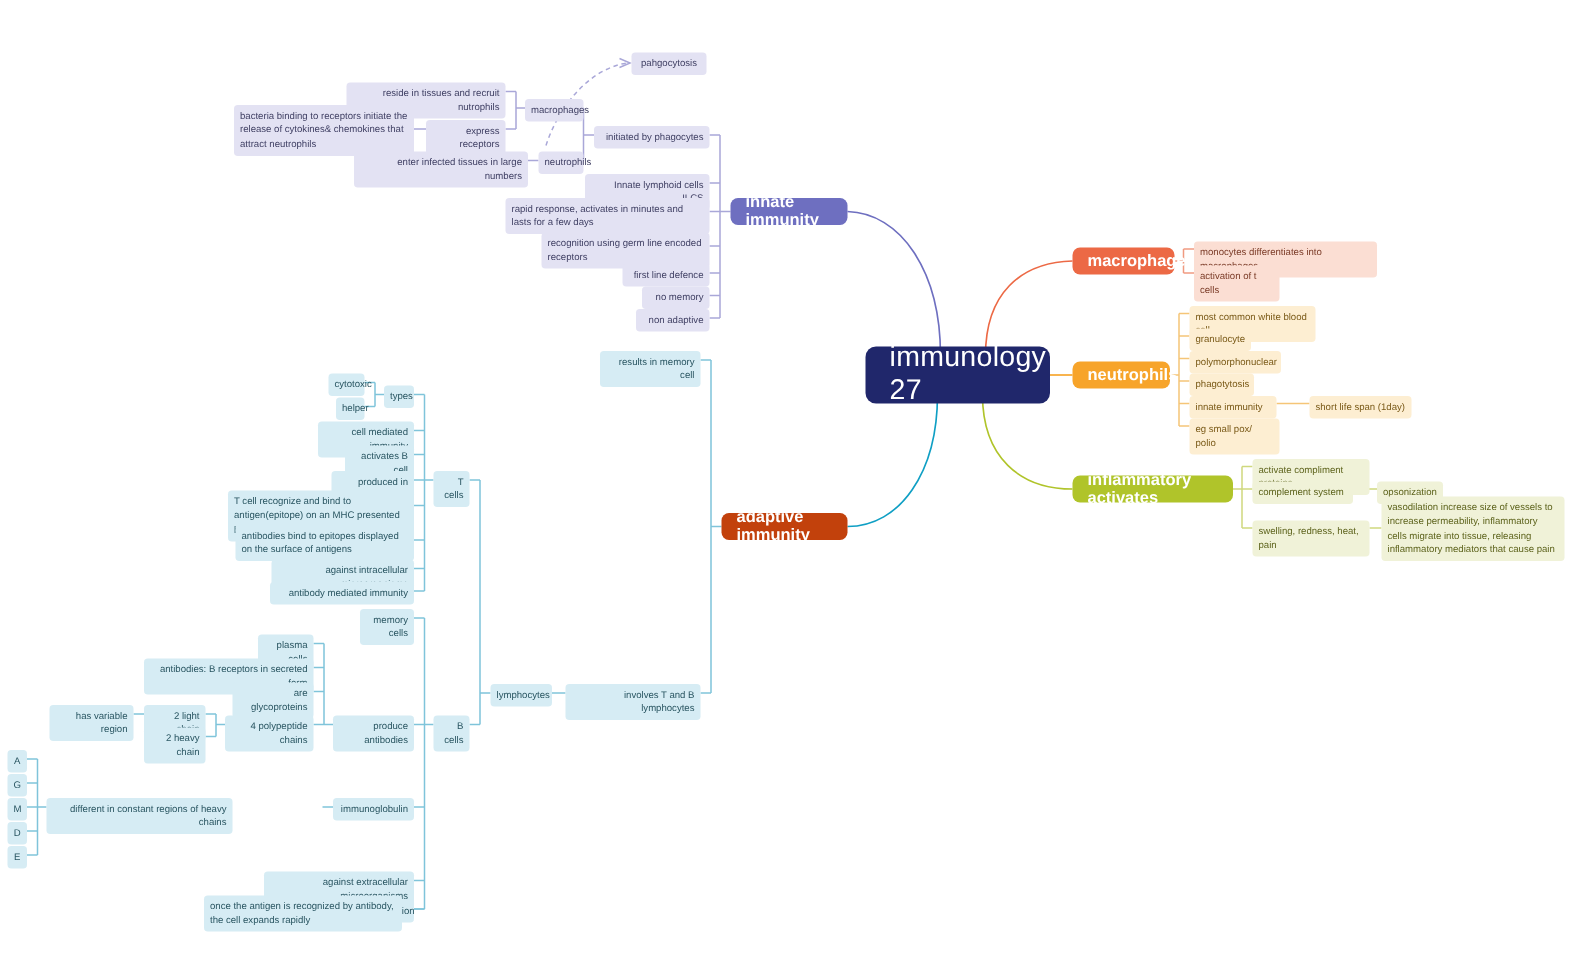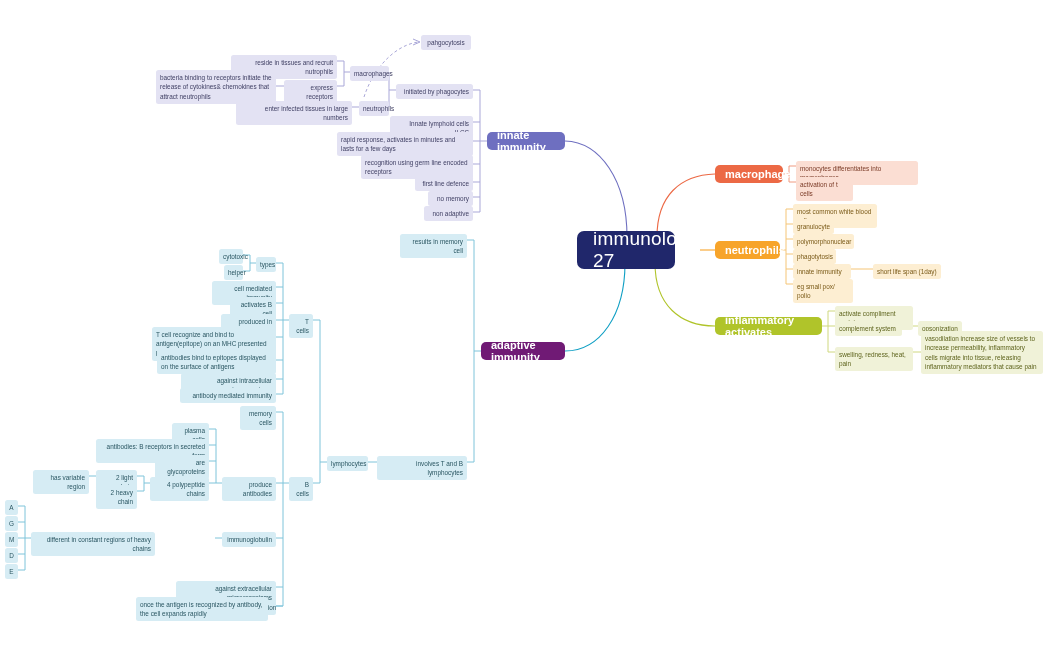--- a/index.html
+++ b/index.html
@@ -12,21 +12,21 @@
   .node span{display:block;width:100%;}
 
   
   .n-root{background:#20276b;color:#ffffff;border-radius:7px;
           font-size:19px;padding:0 16px;letter-spacing:.2px;justify-content:center;}
 
   
   .n-l1{color:#ffffff;font-size:11px;font-weight:bold;padding:0 10px;border-radius:5px;
         justify-content:center;}
   .c-innate{background:#6e6fc0;}
-  .c-adaptive{background:#701a75;}
+  .c-adaptive{background:#c2410c;}
   .c-macro{background:#ec6945;}
   .c-neutro{background:#f7a42a;}
   .c-inflam{background:#b0c42a;}
 
   
   .leaf{font-size:6.4px;line-height:1.5;border-radius:2.5px;padding:2.5px 4px;}
   .f-purple{background:#e3e2f3;color:#3f3f63;}
   .f-blue{background:#d6ecf4;color:#2a5662;}
   .f-orange{background:#fbded3;color:#7a3a26;}
   .f-amber{background:#fdeed2;color:#7a5a18;}
@@ -154,21 +154,21 @@
         <path d="M 822 326 L 828 326 M 828 311 L 828 352"></path>
         <path d="M 828 311 L 835 311"></path>
         <path d="M 828 326 L 835 326"></path>
         <path d="M 828 352 L 835 352"></path>
         <path d="M 902 326 L 918 326"></path>
         <path d="M 913 352 L 921 352"></path>
       </g>
     </g>
   </svg>
 
-  <div class="node n-root" style="left:577px;top:231px;width:98px;height:38px;">
+  <div class="node n-root" style="left:577px;top:231px;width:123px;height:38px;">
     <span>immunology 27</span>
   </div>
 
   <div class="node n-l1 c-innate" style="left:487px;top:132px;width:78px;height:18px;">
     <span>innate immunity</span>
   </div>
 
   <div class="node n-l1 c-adaptive" style="left:481px;top:342px;width:84px;height:18px;">
     <span>adaptive immunity</span>
   </div>

